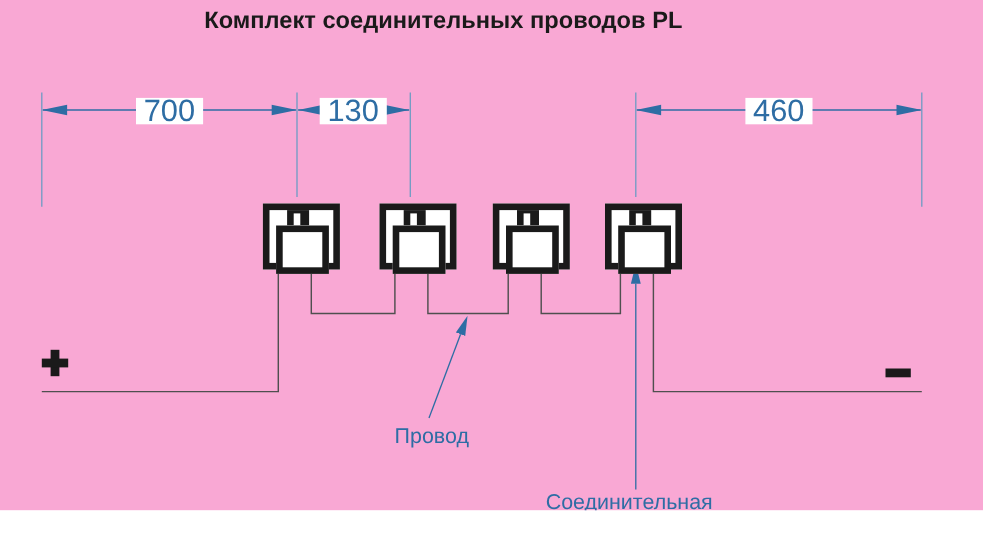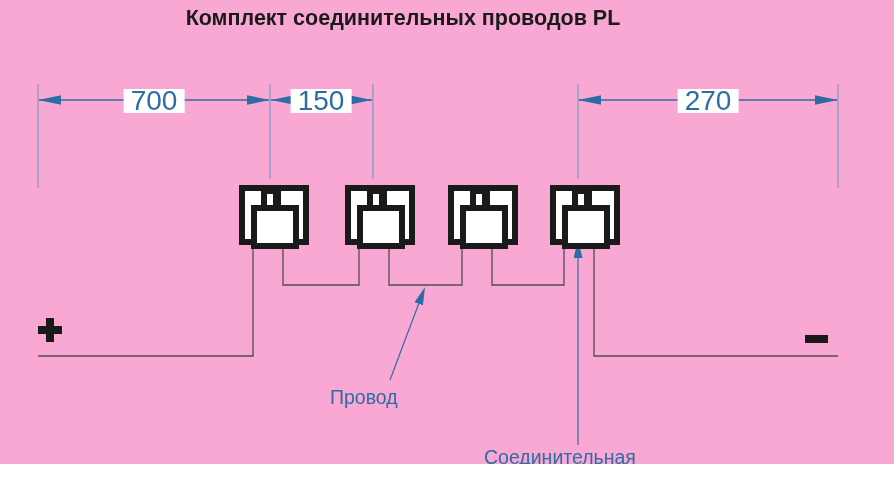--- a/index.html
+++ b/index.html
@@ -35,21 +35,21 @@
   .clamp-box{position:absolute;left:6px;top:14px;width:36px;height:32px;border:6px solid #1a1a1a;background:#fff;}
   
   .terminal{position:absolute;z-index:3;}
   .plus{left:38px;top:318px;width:24px;height:24px;}
   .plus .vbar{position:absolute;left:8px;top:0;width:8px;height:24px;background:#1a1a1a;}
   .plus .hbar{position:absolute;left:0;top:8px;width:24px;height:8px;background:#1a1a1a;}
   .minus{left:805px;top:335px;width:23px;height:8px;background:#1a1a1a;}
   
   .callout{
     position:absolute;z-index:3;color:#2e6da4;
-    font-size:19.5px;line-height:23.5px;text-align:left;
+    font-size:19.5px;line-height:23.5px;text-align:center;
   }
   .callout-wire{left:330px;top:386px;width:125px;}
   .callout-clamp{left:484px;top:446px;width:176px;}
   
   .bottom-edge{position:absolute;left:0;top:492px;width:894px;height:2px;background:#ededed;}
 </style>
 </head>
 <body>
 
 <div class="stage">
@@ -96,22 +96,22 @@
       <path d="M594,236 V356 H838"></path>
     </g>
 
     <g stroke="#2e6da4" stroke-width="1.2" fill="none">
       <line x1="390" y1="380" x2="418.7" y2="303.8" marker-end="url(#arr)"></line>
       <line x1="578" y1="445" x2="578" y2="258" marker-end="url(#arr)"></line>
     </g>
   </svg>
 
   <span class="dim-label" style="left:154px;top:101px;">700</span>
-  <span class="dim-label" style="left:321px;top:101px;">150</span>
-  <span class="dim-label" style="left:708px;top:101px;">270</span>
+  <span class="dim-label" style="left:321px;top:101px;">130</span>
+  <span class="dim-label" style="left:708px;top:101px;">460</span>
 
   <div class="clamp" style="left:239px;">
     <div class="clamp-stub"></div>
     <div class="clamp-slot"></div>
     <div class="clamp-box"></div>
   </div>
   <div class="clamp" style="left:345px;">
     <div class="clamp-stub"></div>
     <div class="clamp-slot"></div>
     <div class="clamp-box"></div>

